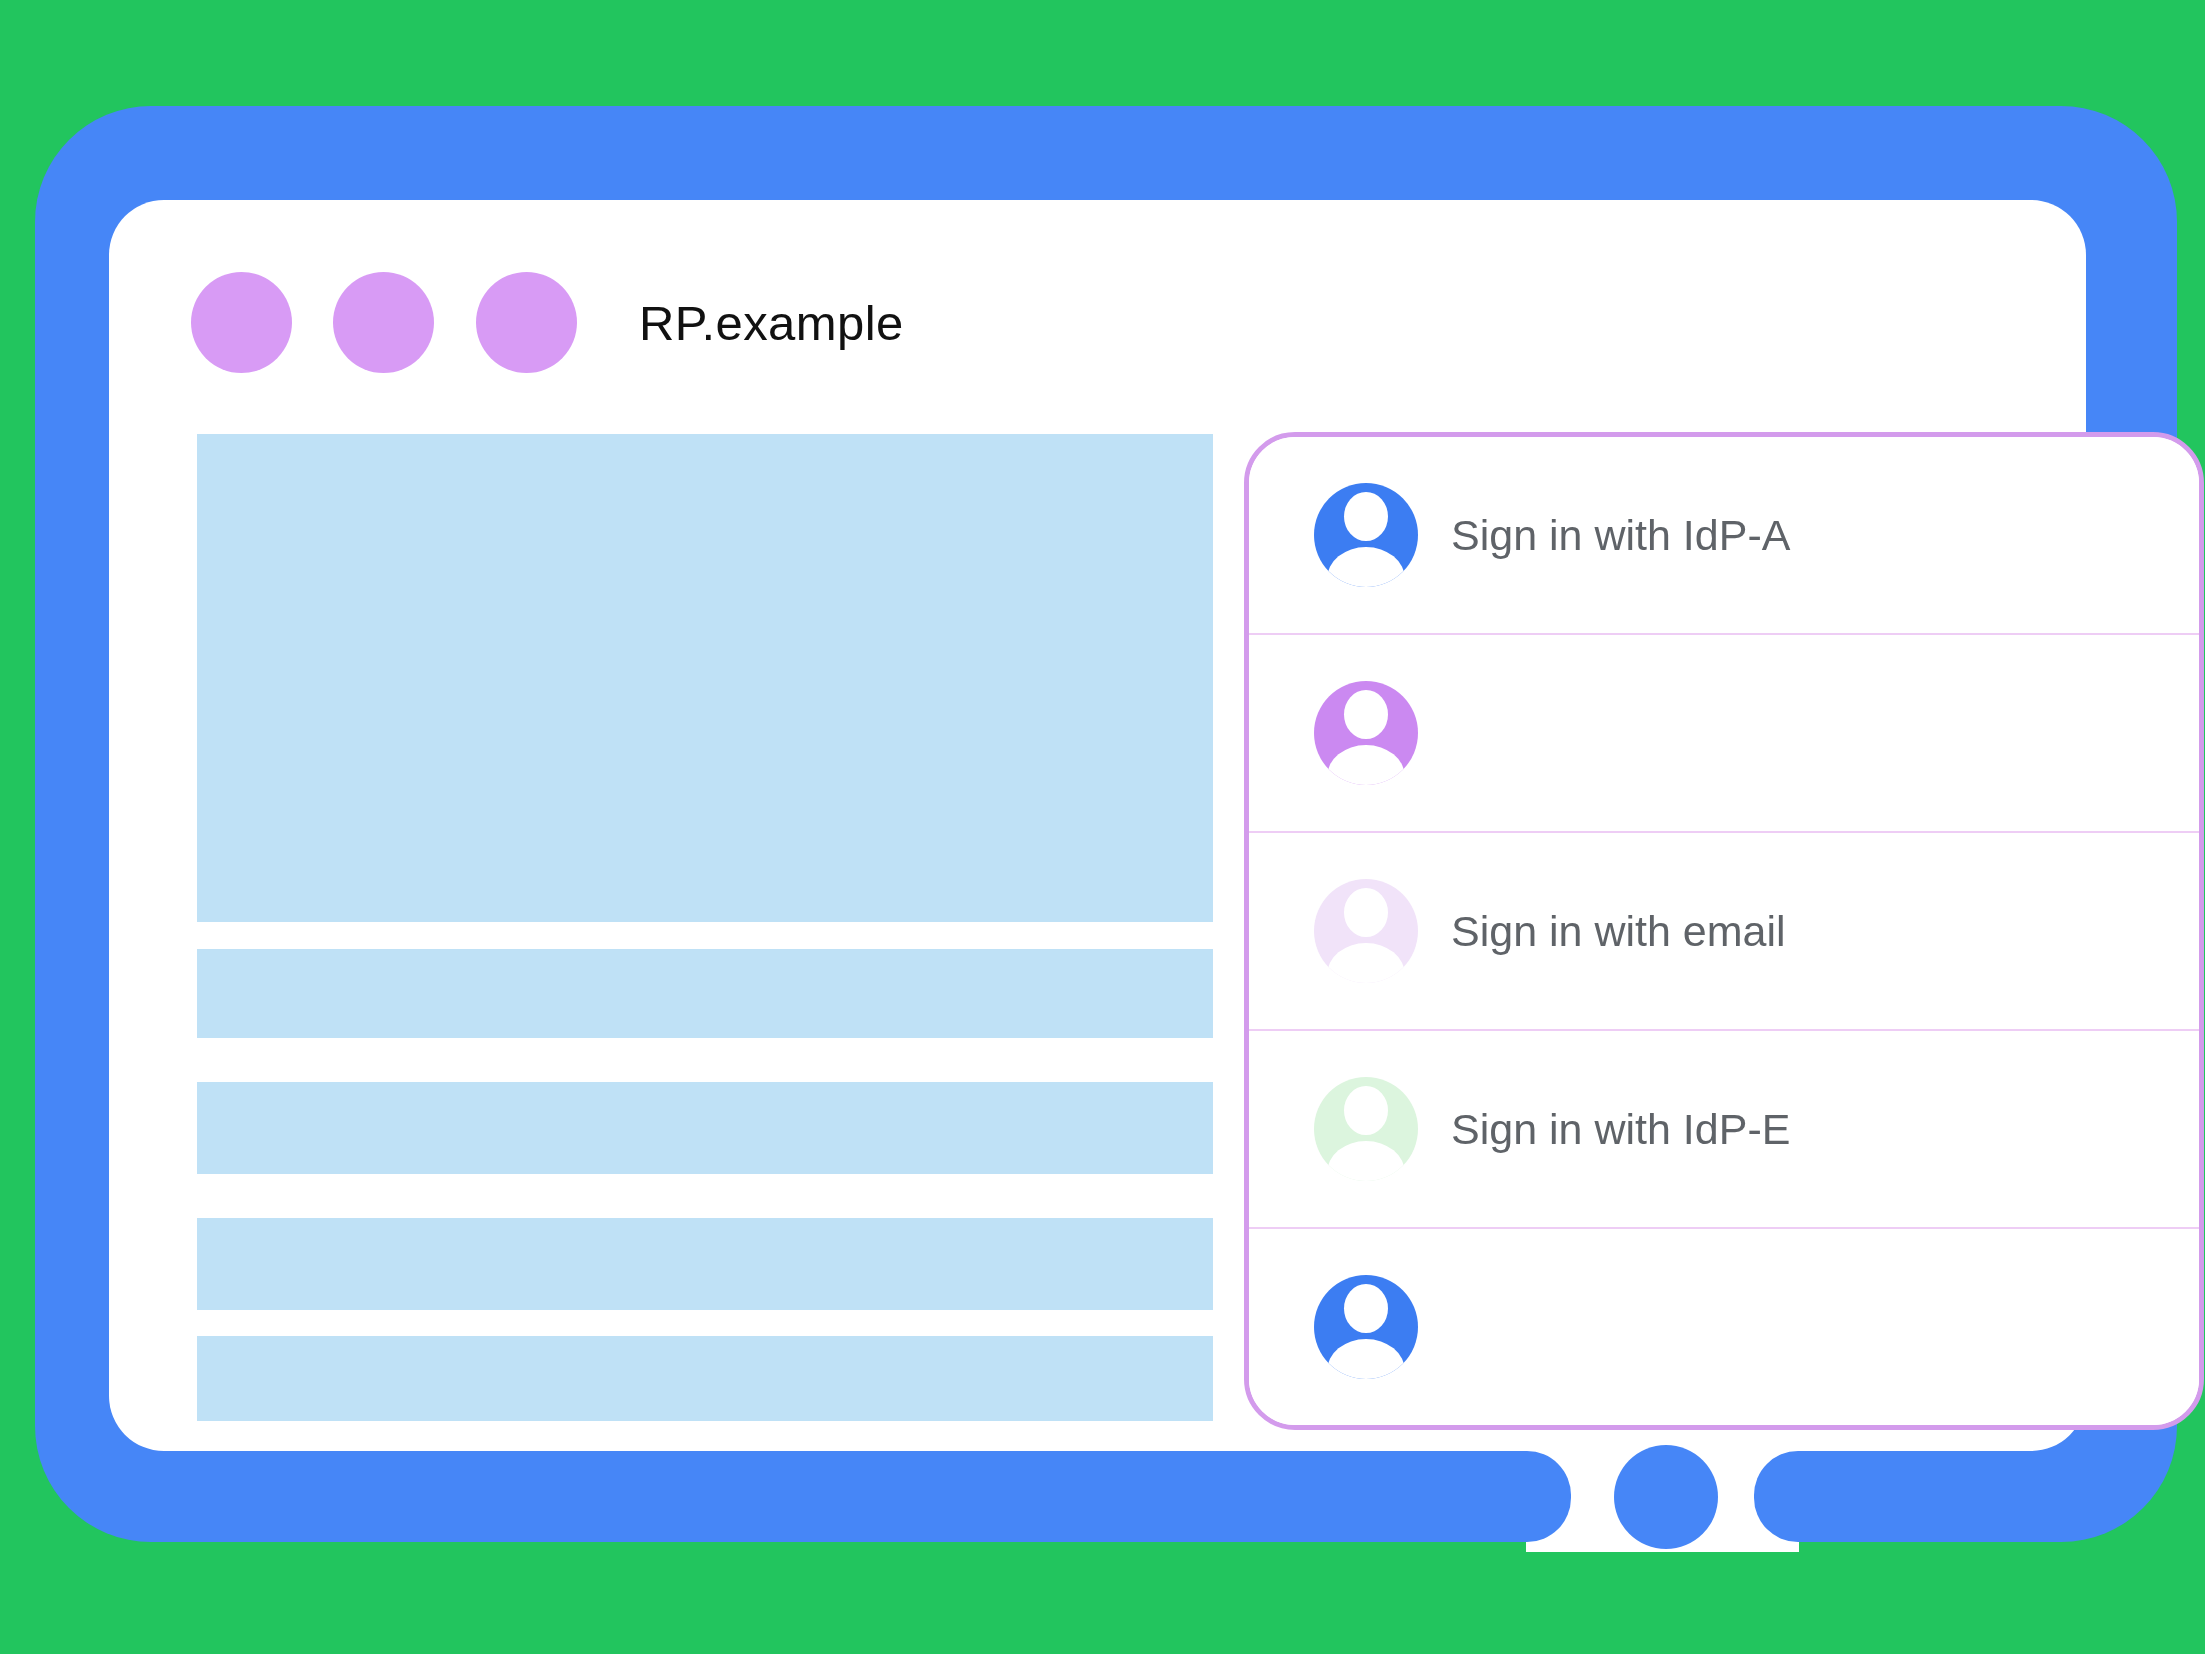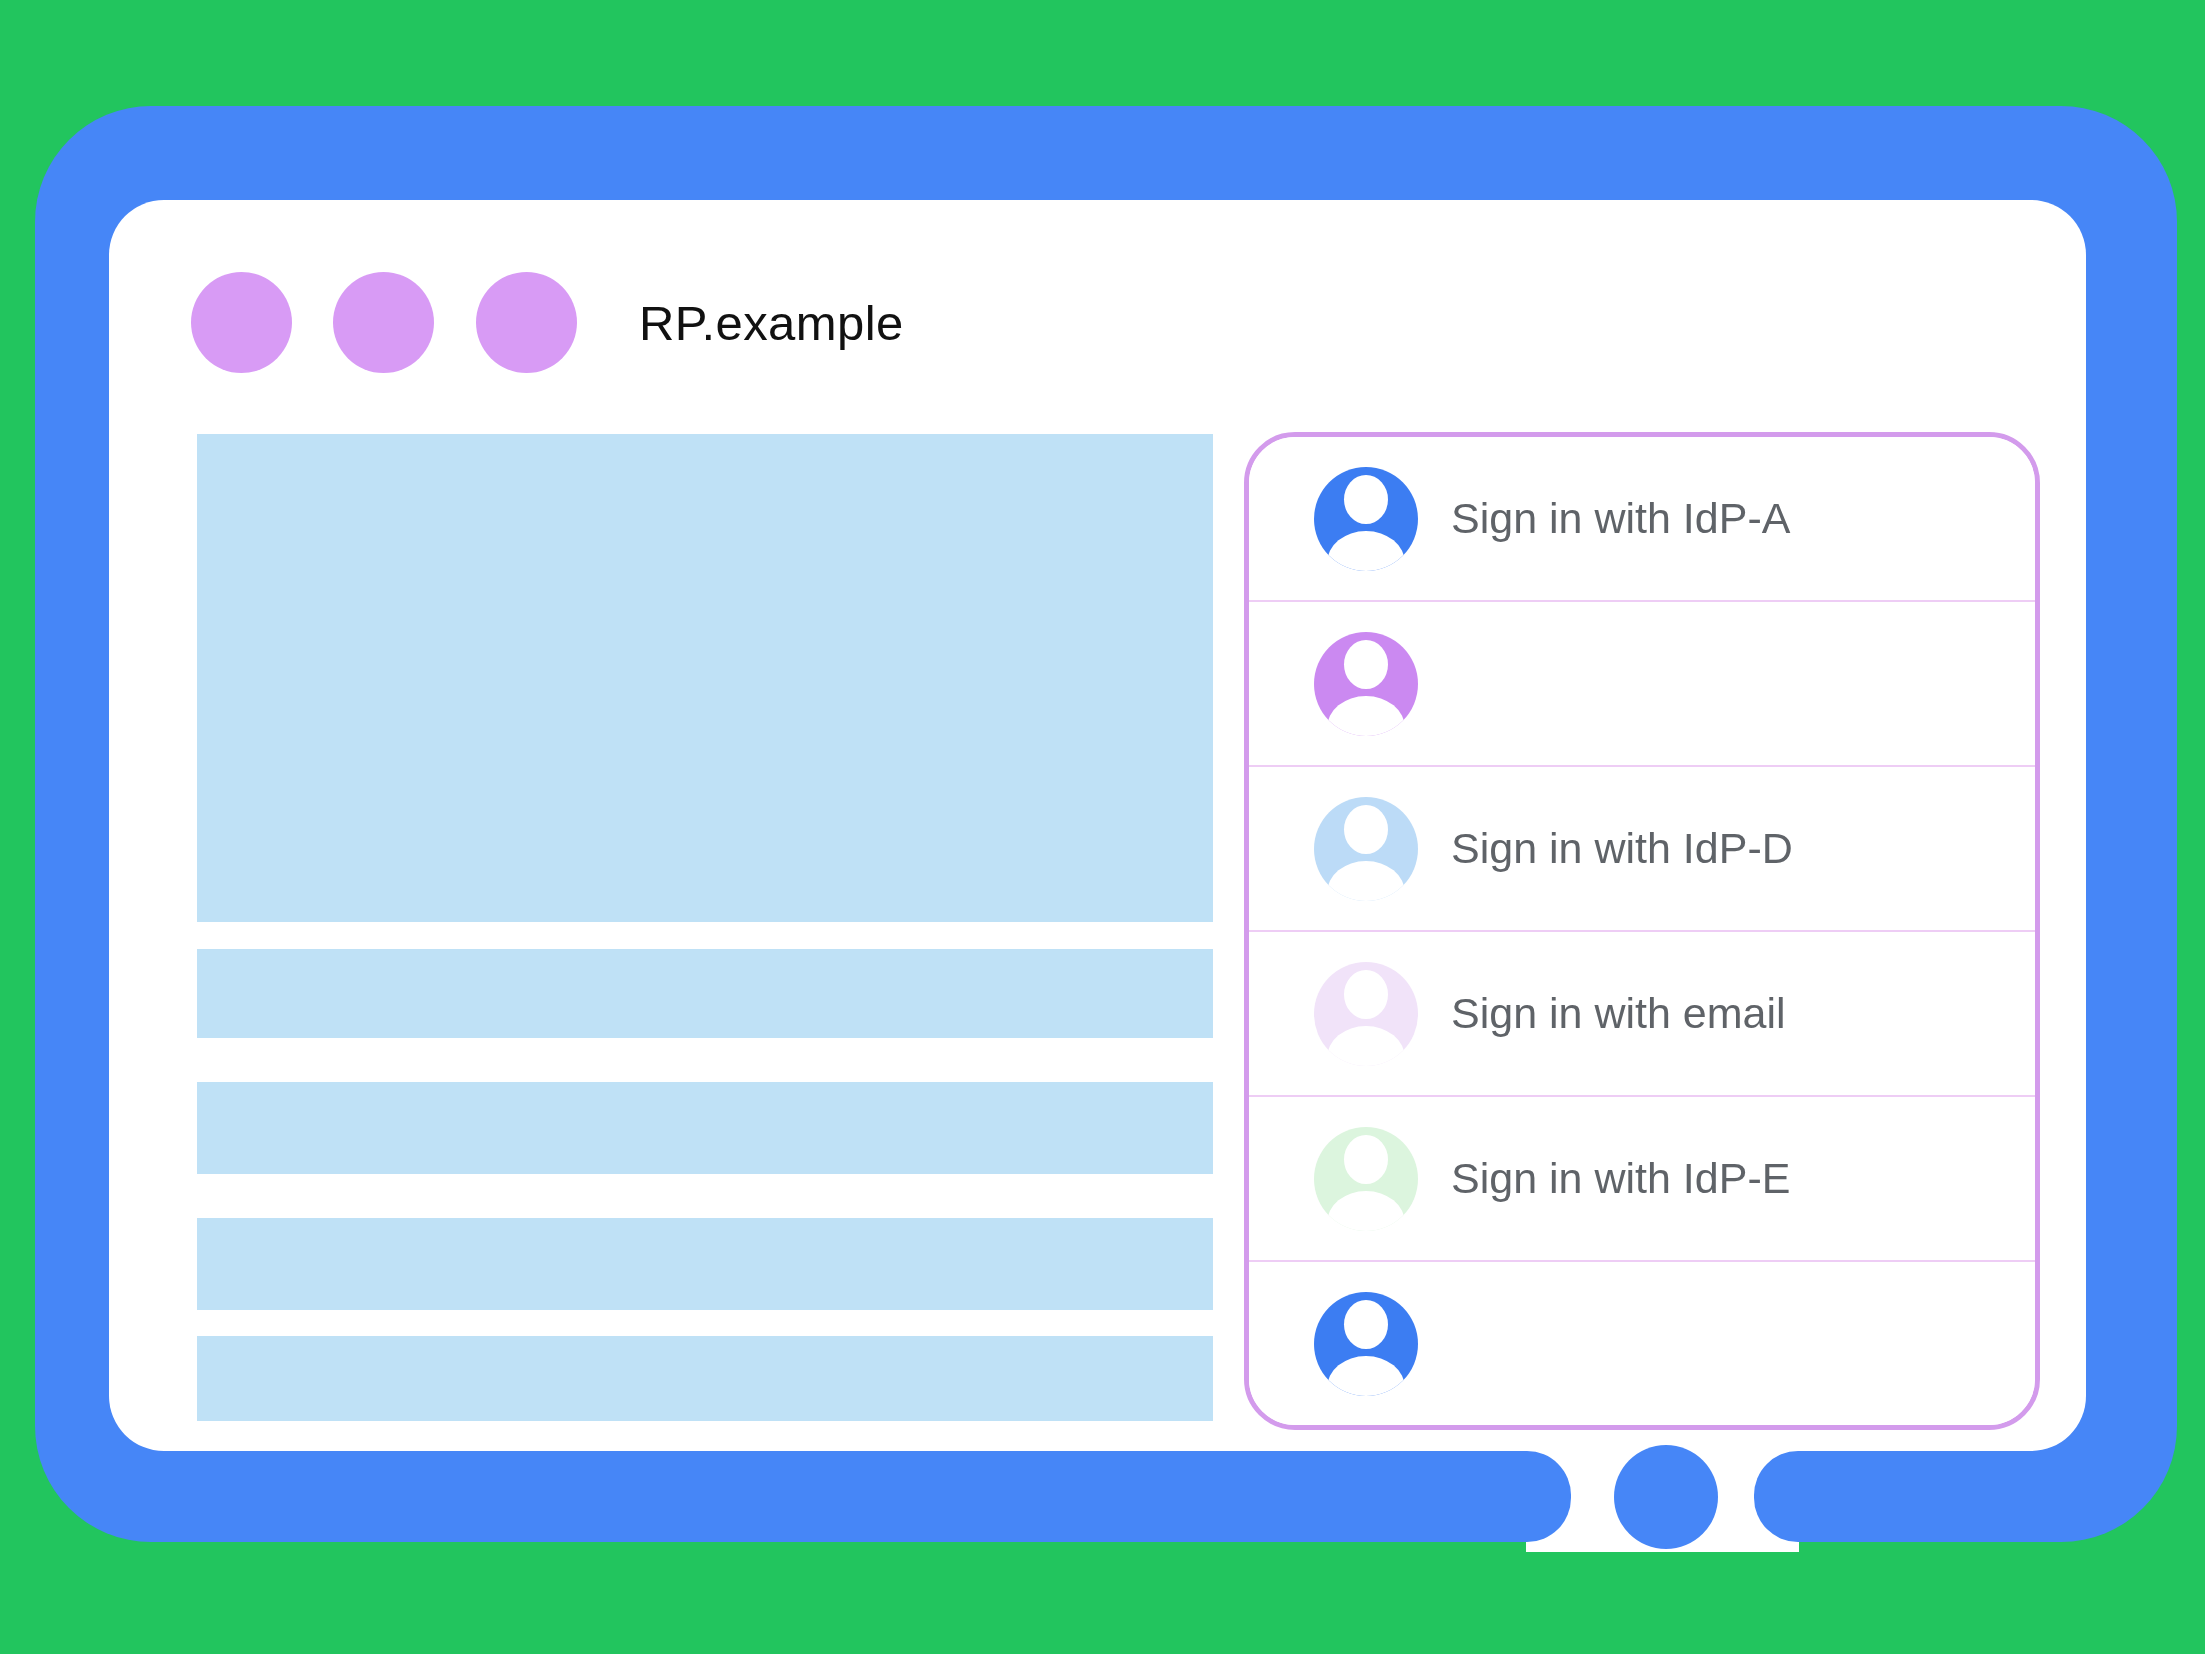--- a/index.html
+++ b/index.html
@@ -39,21 +39,21 @@
   
   .skeleton { background:var(--skeleton); left:197px; width:1016px; }
   .hero { top:434px; height:488px; }
   .line1 { top:949px; height:89px; }
   .line2 { top:1082px; height:92px; }
   .line3 { top:1218px; height:92px; }
   .line4 { top:1336px; height:85px; }
 
   
   .signin-panel {
-    left:1244px; top:432px; width:796px; height:998px;
+    left:1244px; top:432px; width:960px; height:998px;
     box-sizing:border-box;
     background:#ffffff;
     border:5.3px solid var(--panel_border);
     border-radius:51px;
     display:flex; flex-direction:column;
     overflow:hidden;
   }
   .option {
     flex:1; display:flex; align-items:center;
     padding-left:65px; cursor:pointer; background:#ffffff;
@@ -111,27 +111,20 @@
     </div>
 
 
     <div class="option">
       <span class="avatar" style="background: rgb(203, 137, 241);">
         <span class="head"></span>
         <span class="torso"></span>
       </span>
     </div>
 
-    <div class="option">
-      <span class="avatar" style="background: rgb(188, 219, 247);">
-        <span class="head"></span>
-        <span class="torso"></span>
-      </span>
-      <span class="option-label">Sign in with IdP-D</span>
-    </div>
 
     <div class="option">
       <span class="avatar" style="background: rgb(241, 227, 249);">
         <span class="head"></span>
         <span class="torso"></span>
       </span>
       <span class="option-label">Sign in with email</span>
     </div>
 
     <div class="option">

